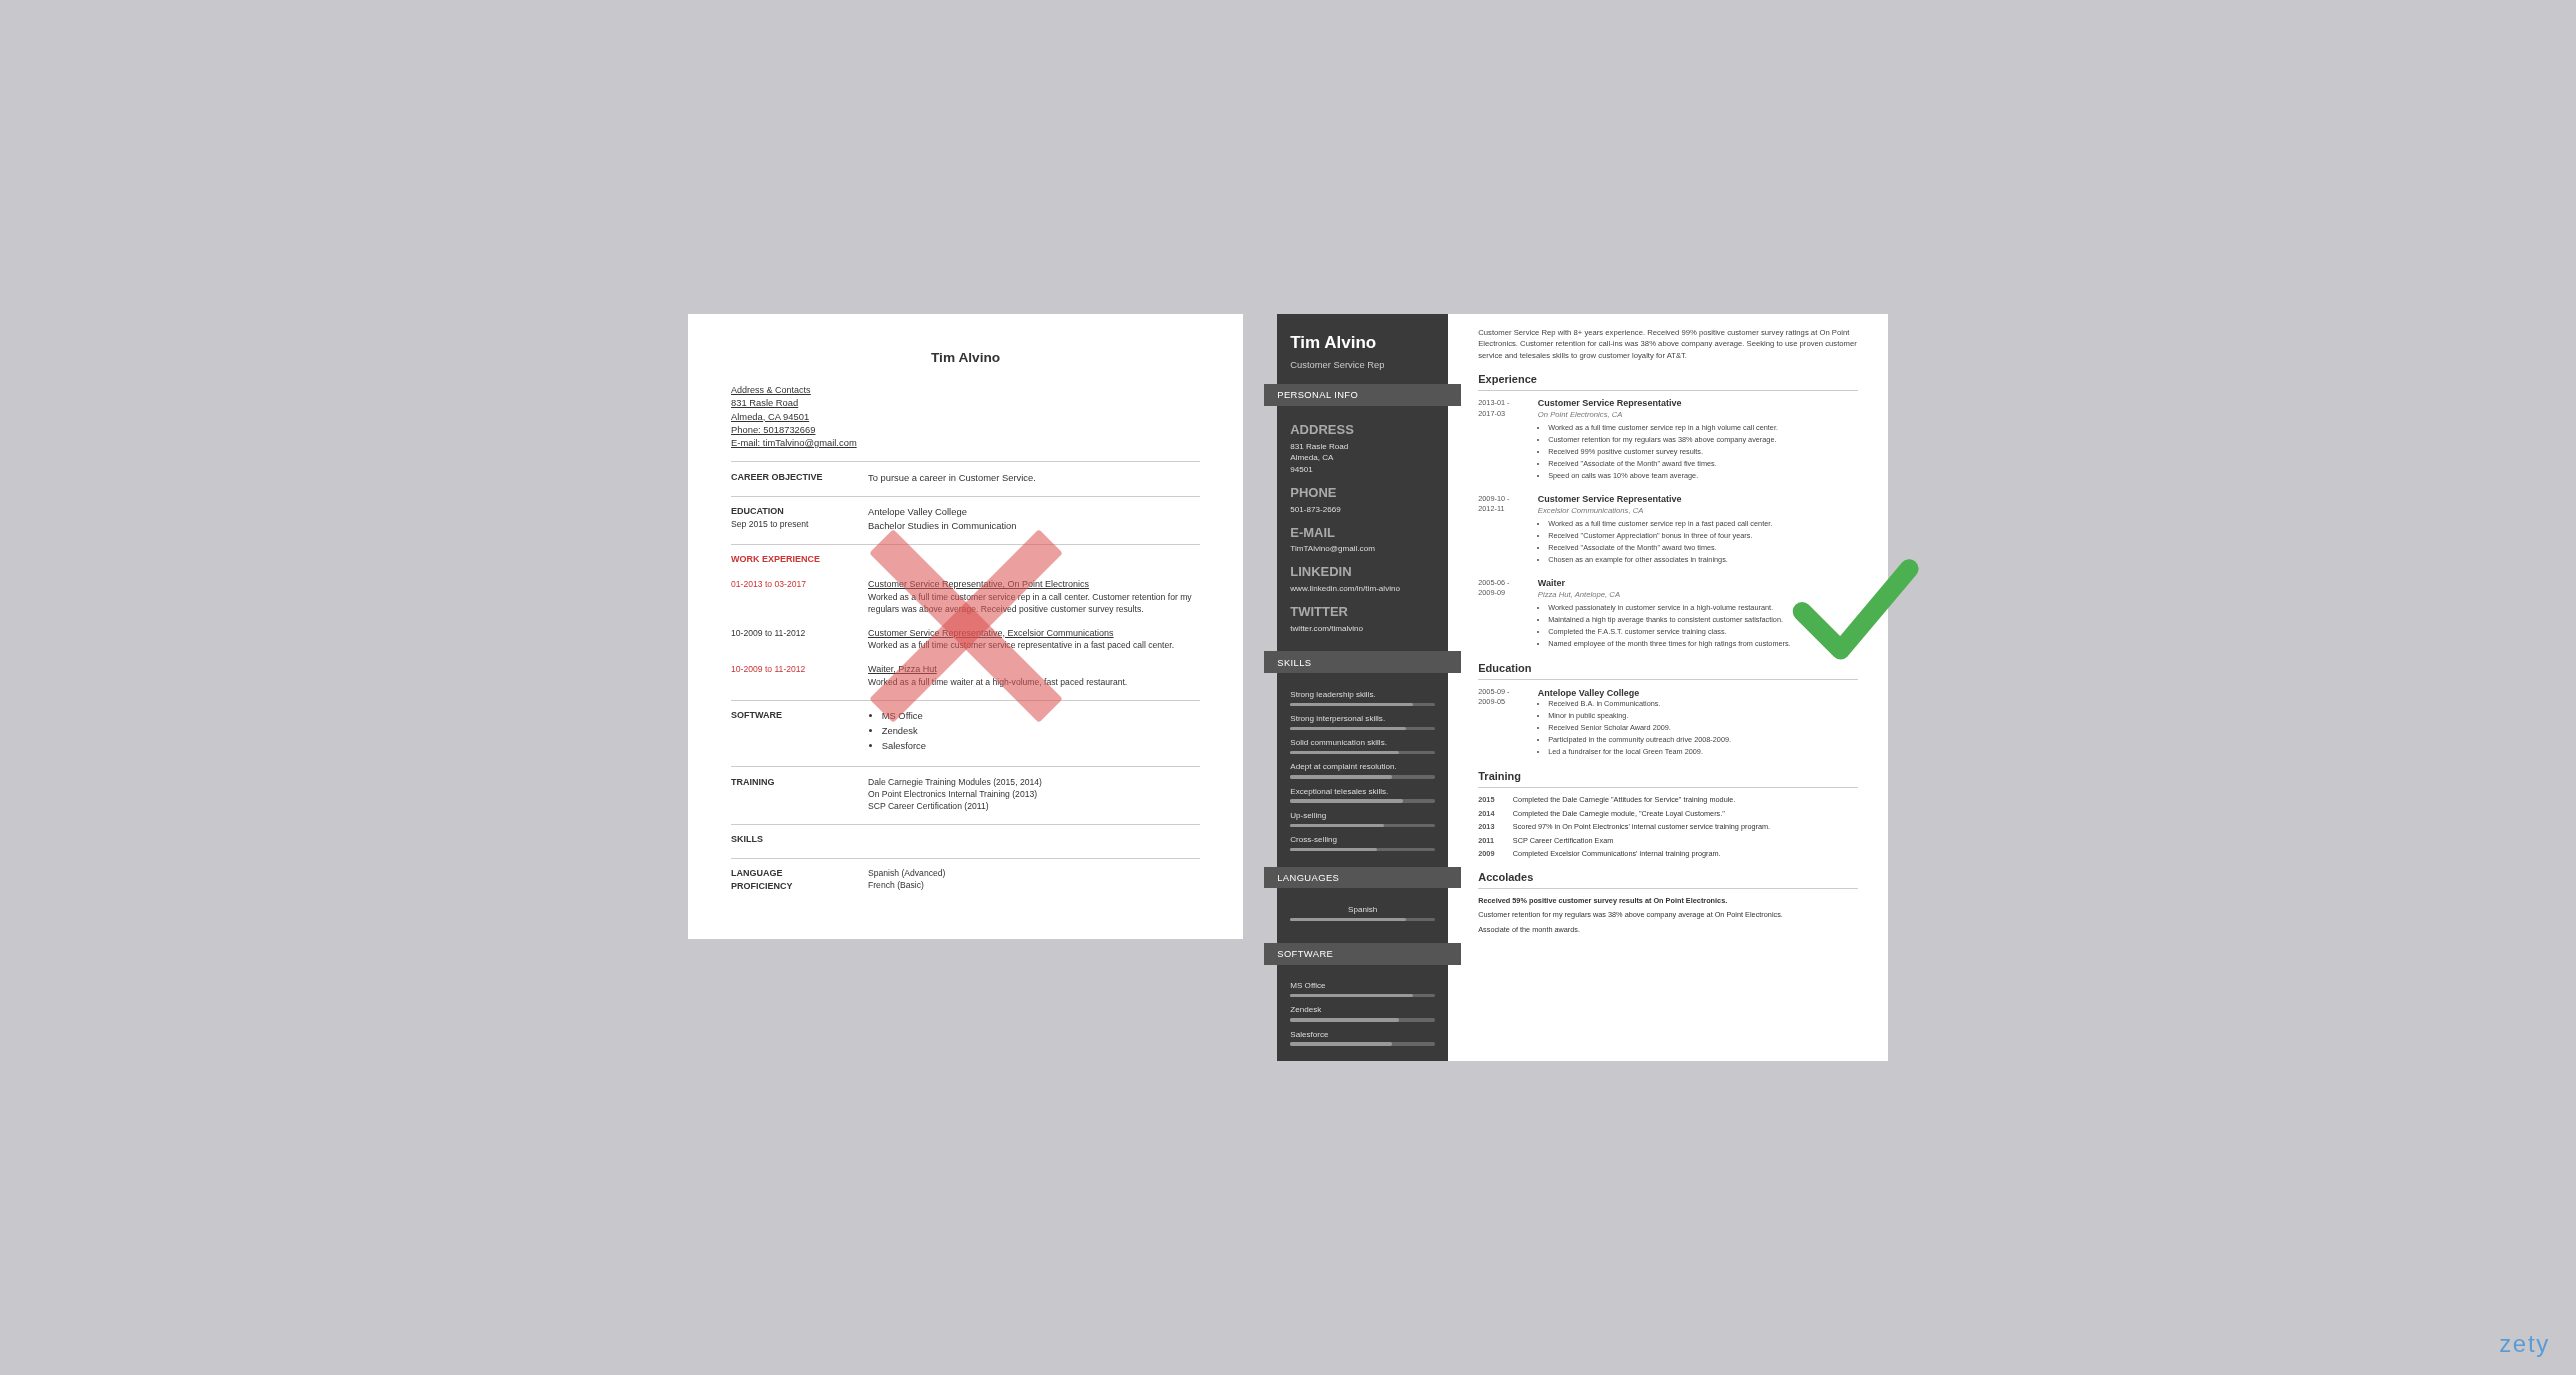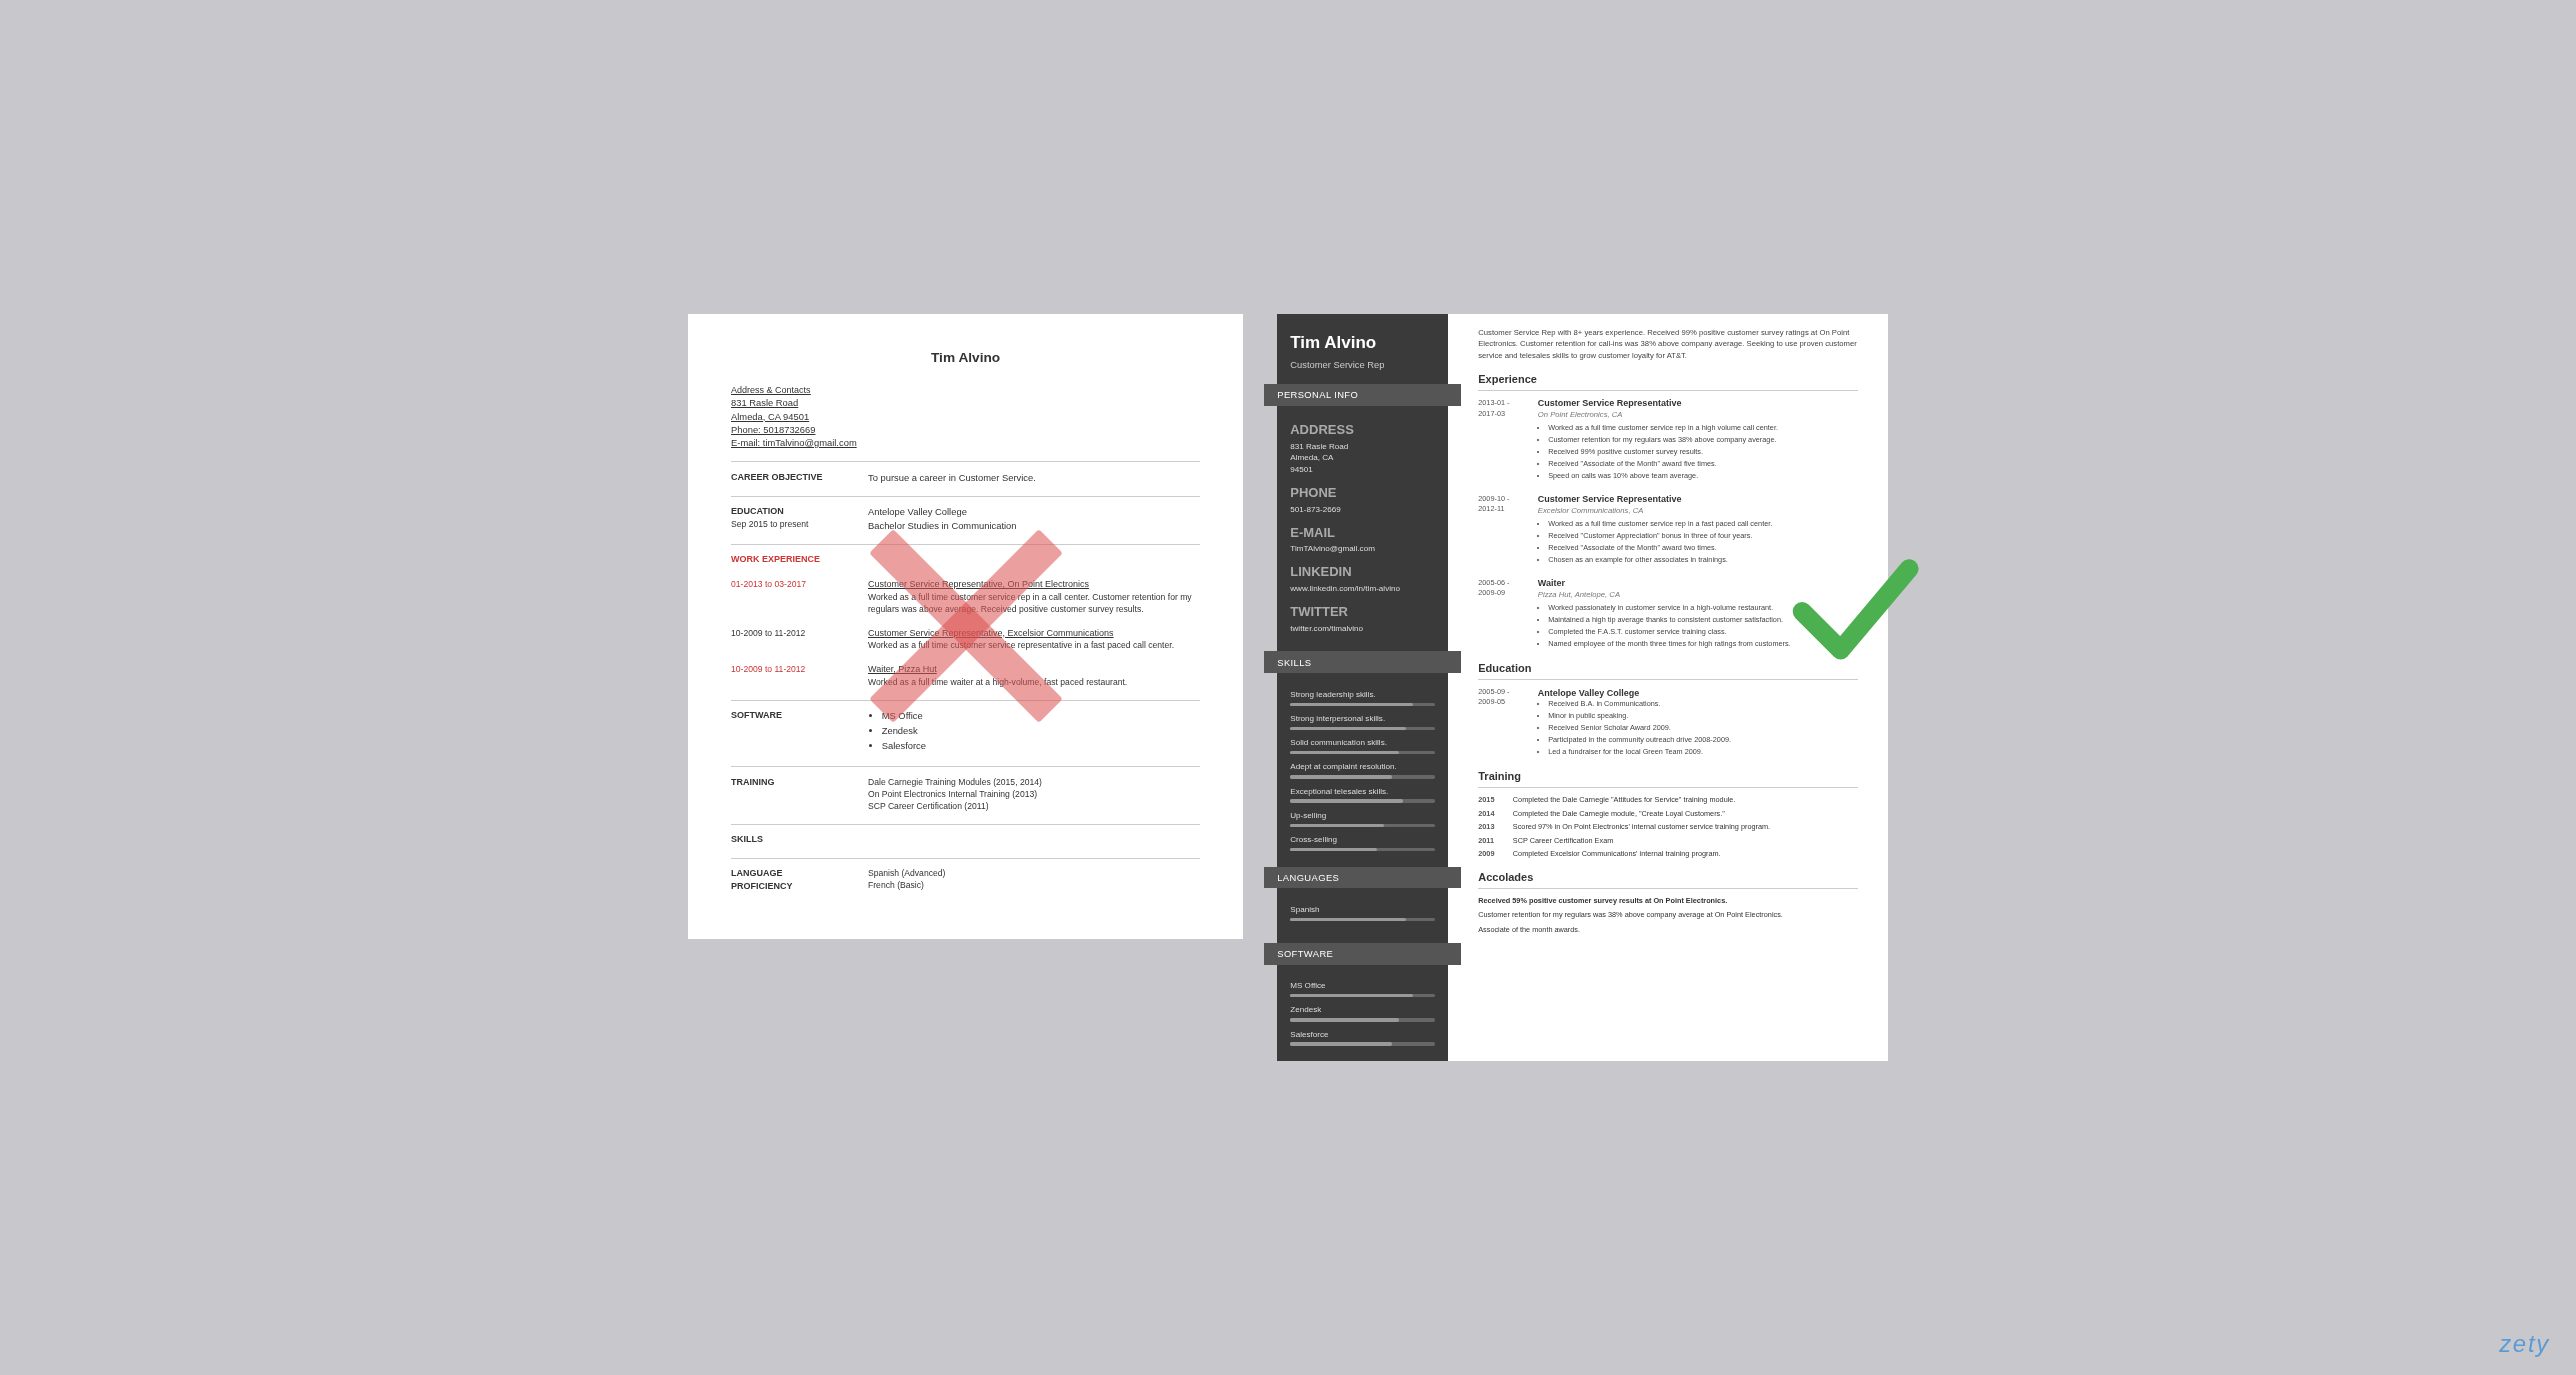--- a/index.html
+++ b/index.html
@@ -178,20 +178,21 @@
       border-radius: 1.7px;
       width: 100%;
     }
     .skill-bar-fill {
       background: #999;
       height: 3.4px;
       border-radius: 1.7px;
     }
     .good-resume .lang-item {
       margin-bottom: 13px;
+      text-align: center;
     }
     .good-resume .lang-name {
       font-size: 8.1px;
       color: #ddd;
       margin-bottom: 2.6px;
     }
     .good-resume .sw-item {
       margin-bottom: 6.9px;
     }
     .good-resume .sw-name {
@@ -317,21 +318,20 @@
     }
 
     
     .zety-brand {
       position: fixed;
       bottom: 17px;
       right: 26px;
       font-size: 24px;
       color: #5b9bd5;
       font-weight: 300;
-      font-style: italic;
       letter-spacing: 1.7px;
     }
   </style>
 </head>
 <body>
 
 <div class="container">
 
   <div class="bad-resume-wrapper">
     <div class="bad-resume">

